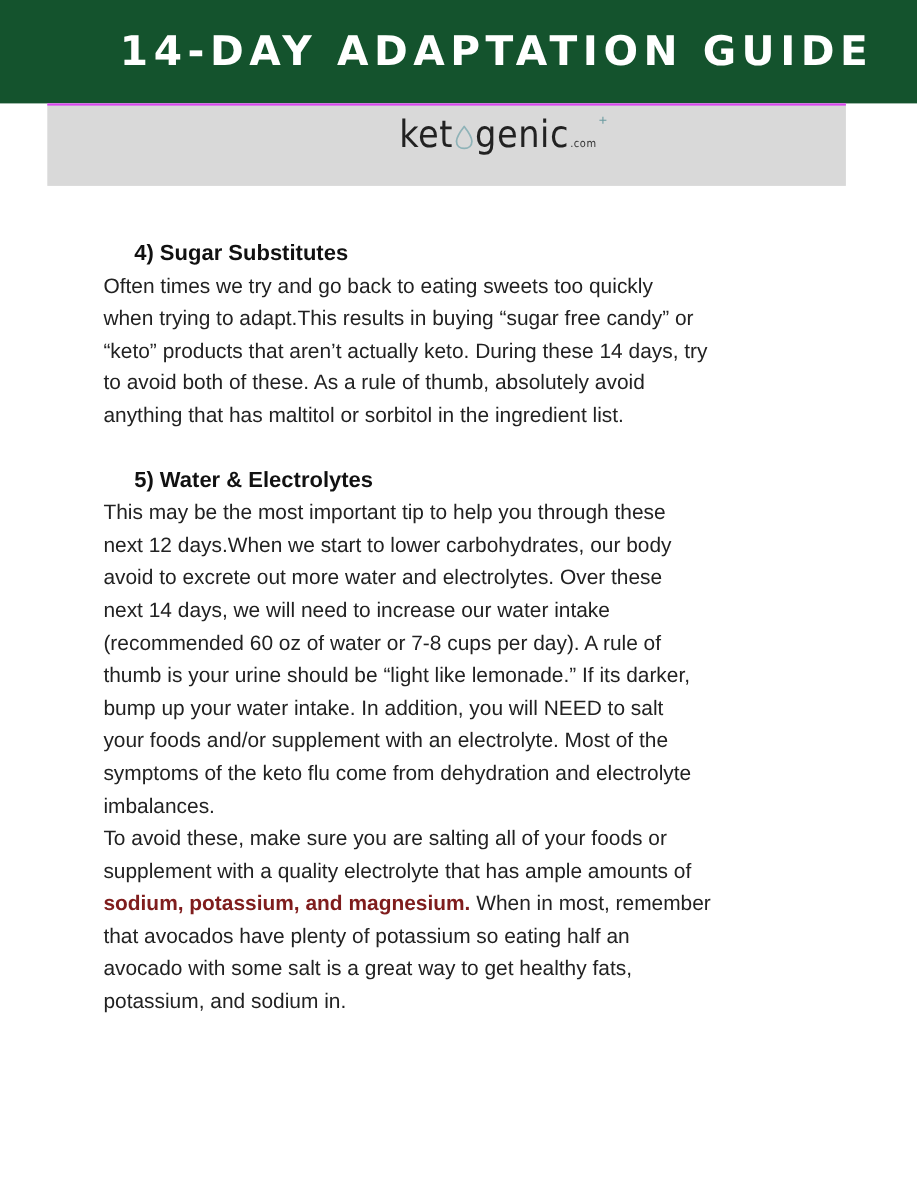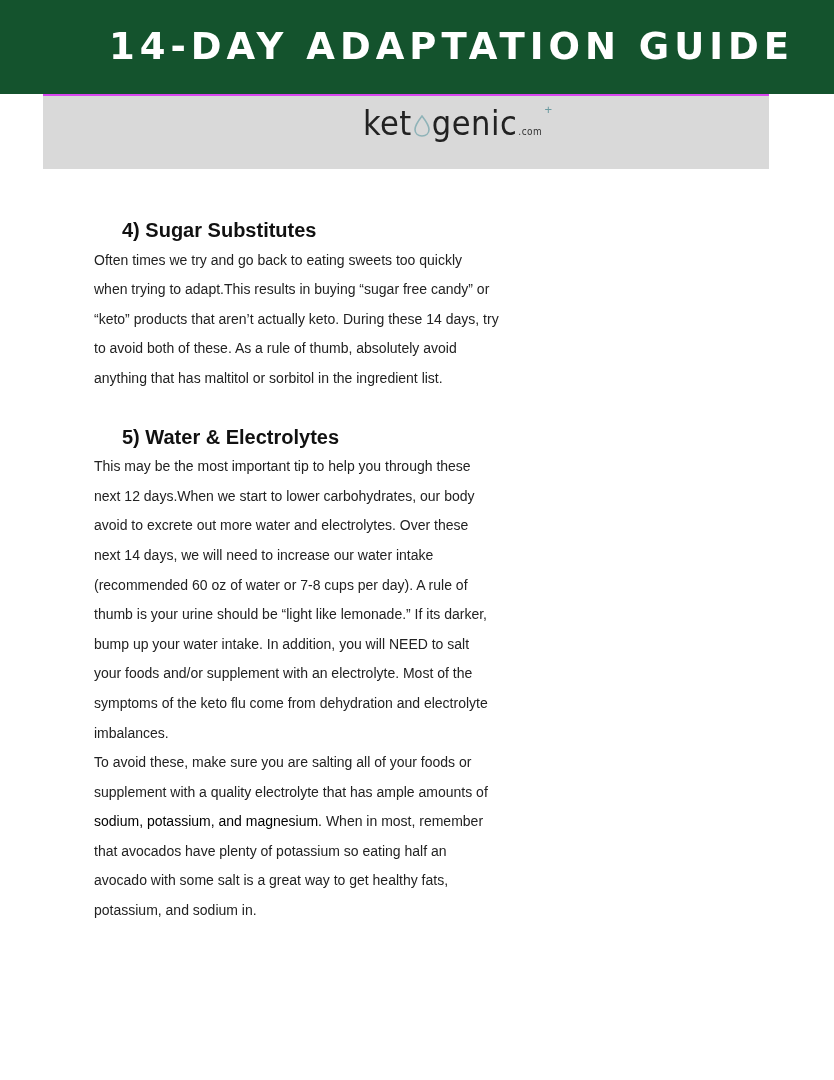--- a/index.html
+++ b/index.html
@@ -92,32 +92,32 @@
     .section-heading {
       font-family: "Liberation Sans", "DejaVu Sans", sans-serif;
       font-weight: bold;
       font-size: 20px;
       line-height: 29.6px;
       color: #111;
       margin-left: 28px;
     }
     .paragraph {
       font-family: "Liberation Sans", "DejaVu Sans", sans-serif;
-      font-size: 14px;
+      font-size: 19px;
       line-height: 29.6px;
       color: #222;
       font-weight: normal;
     }
     .line {
       display: block;
       white-space: nowrap;
     }
     .bold {
-      font-weight: normal;
-      color: #000000;
+      font-weight: bold;
+      color: #7f1d1d;
     }
   </style>
 </head>
 <body>
 
 <header class="title-band">
   <h1 class="title-text">14-DAY ADAPTATION GUIDE</h1>
 </header>
 
 <div class="logo-band">

